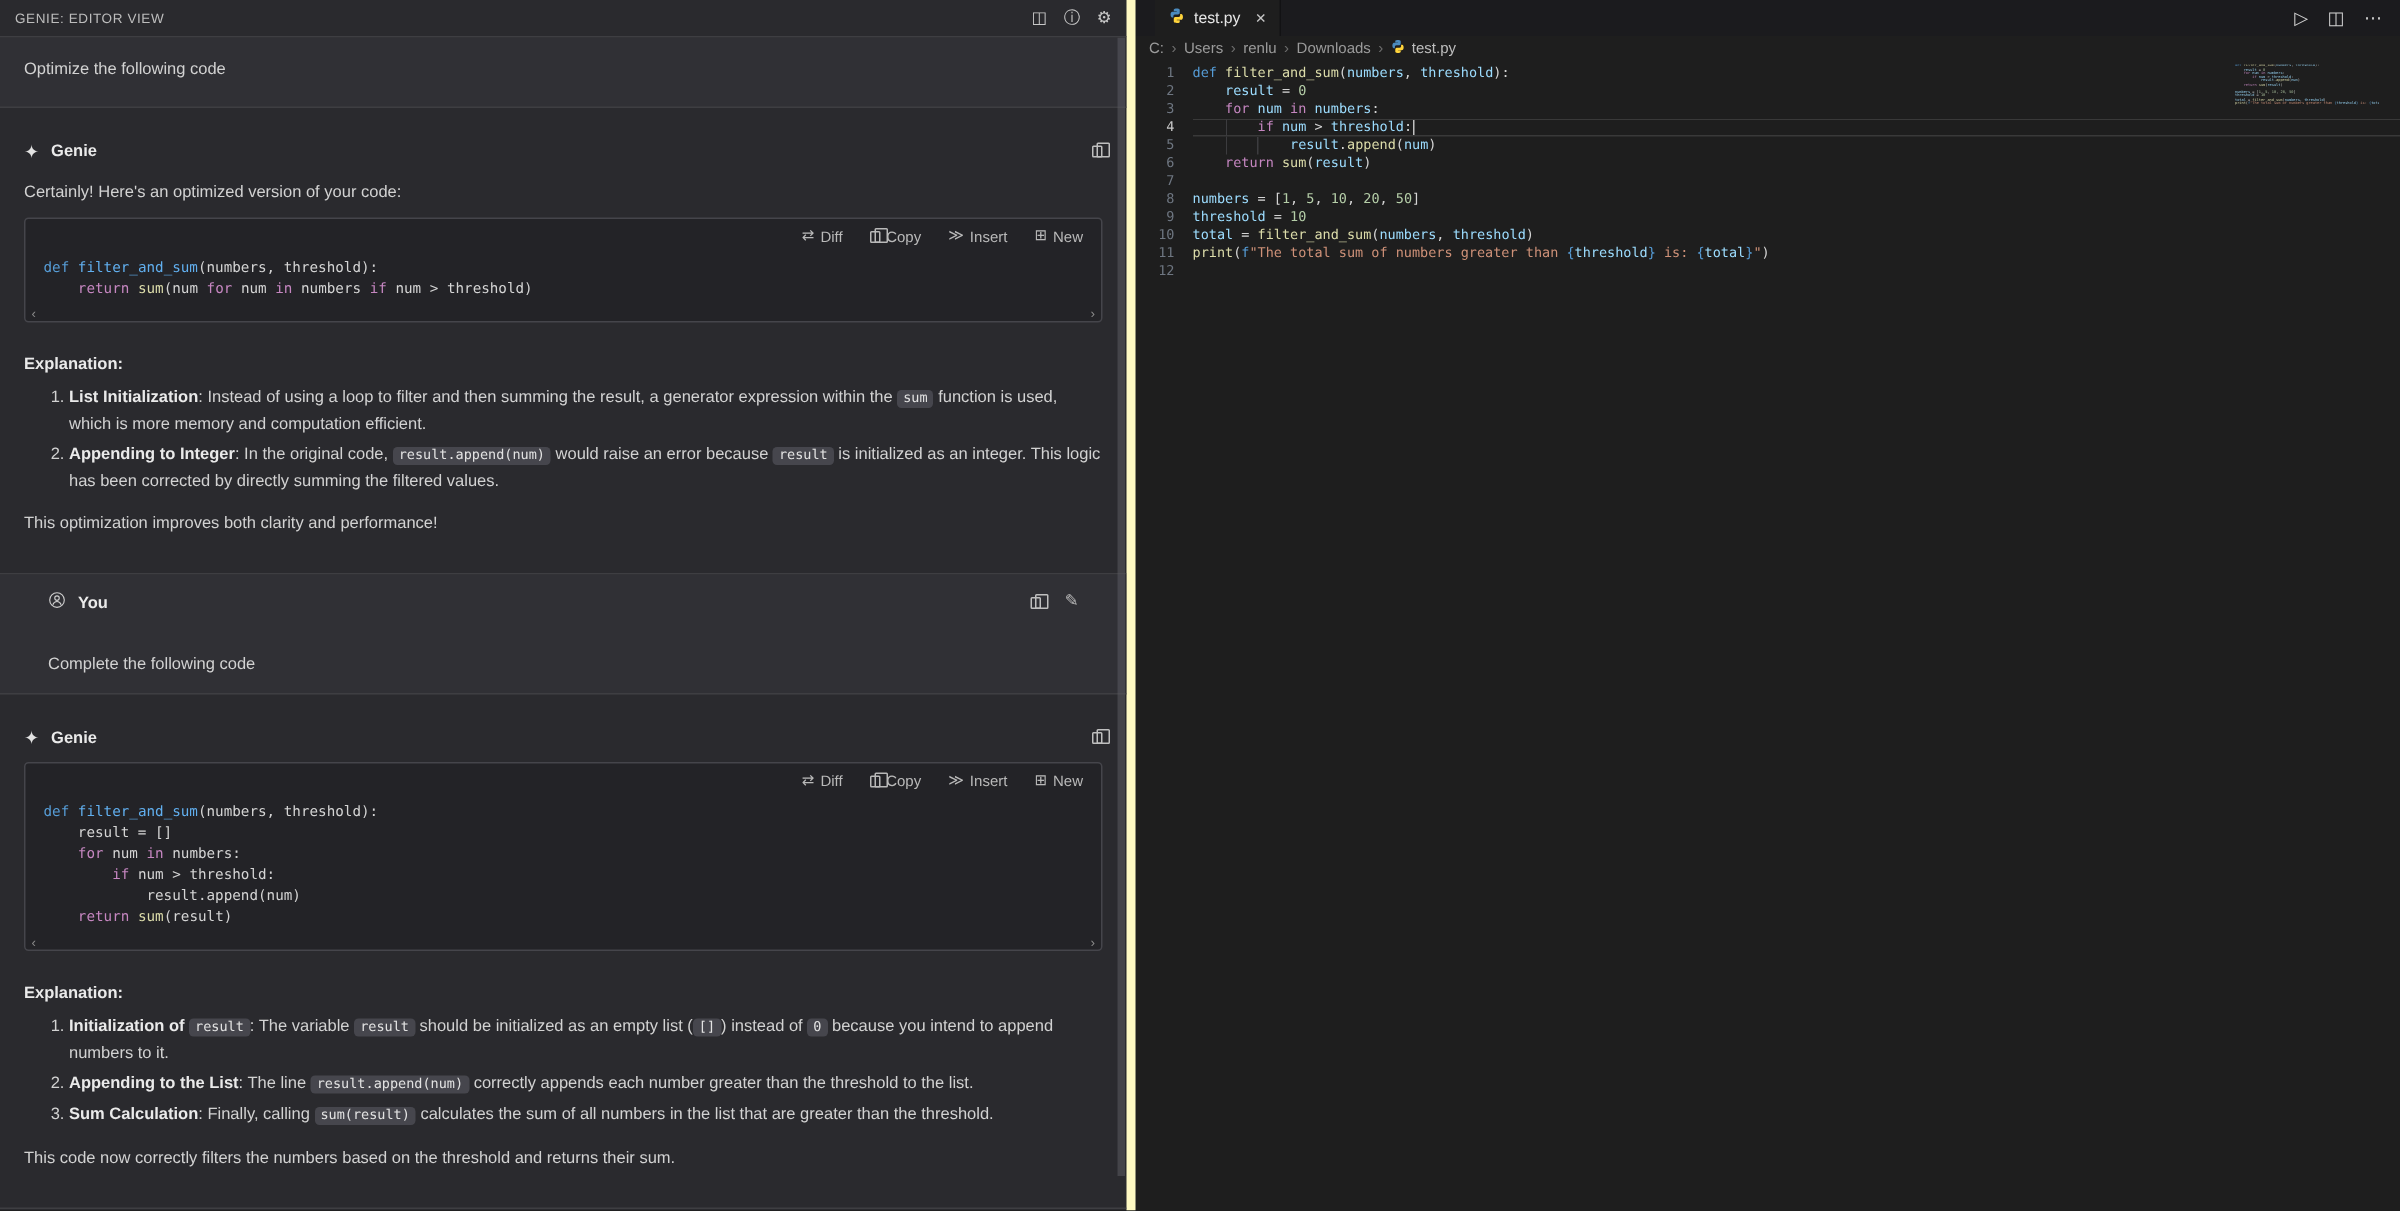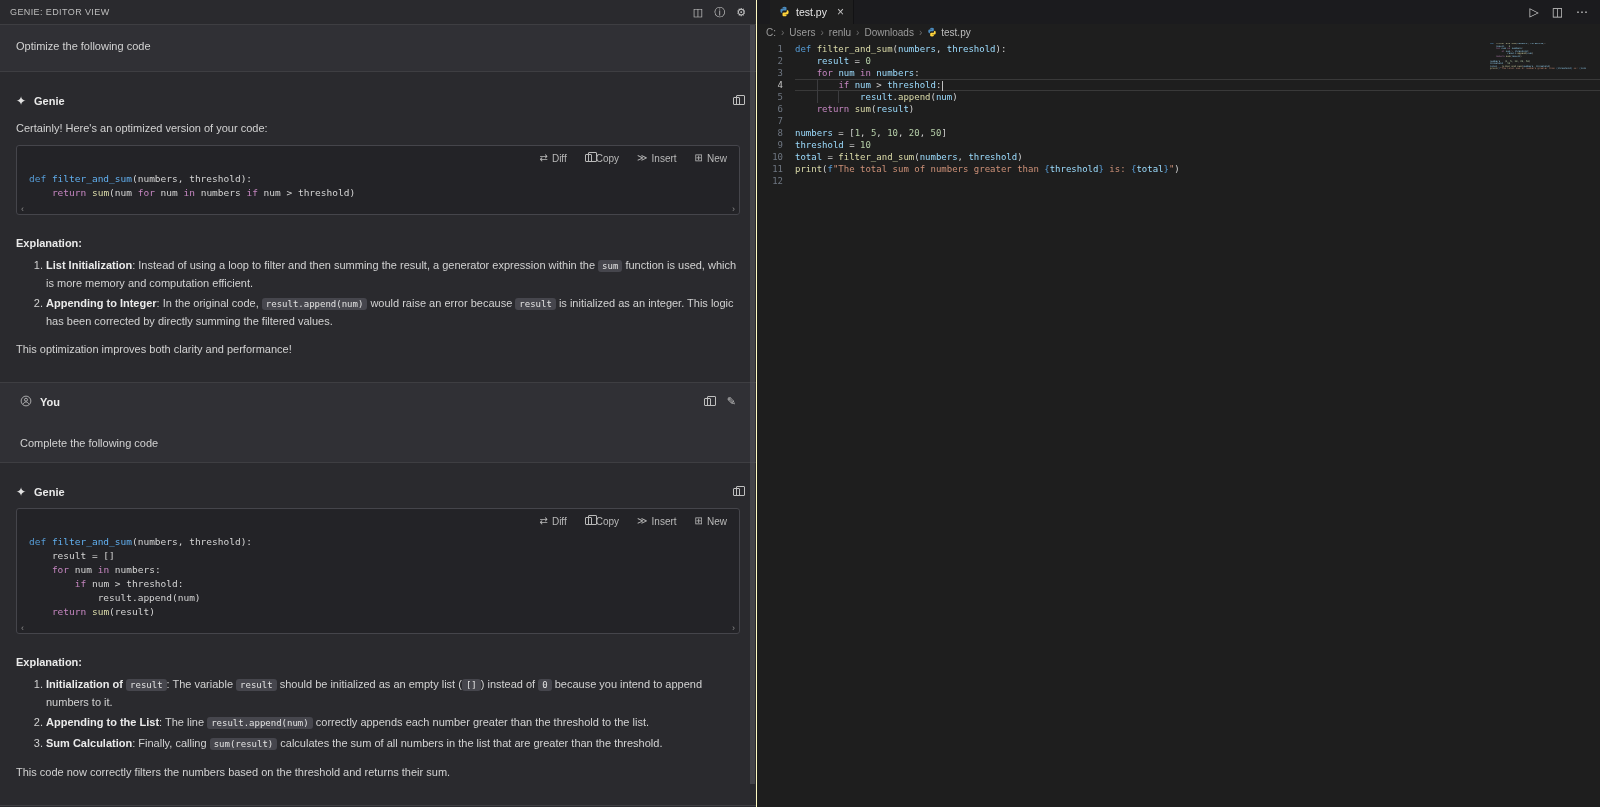--- a/index.html
+++ b/index.html
@@ -1,28 +1,28 @@
 <!DOCTYPE html>
 <html><head>
 <meta charset="utf-8">
 <style>
   *{box-sizing:border-box;margin:0;padding:0}
   html,body{width:1600px;height:807px;background:#1e1e1e;font-family:"Liberation Sans",sans-serif;overflow:hidden}
   .app{display:flex;width:1600px;height:807px}
 
   
-  .left-panel{width:757px;min-width:757px;background:#2a2a2e;border-right:1px solid #fef9c3;display:flex;flex-direction:column;position:relative}
+  .left-panel{width:757px;min-width:757px;background:#2a2a2e;border-right:6px solid #fef9c3;display:flex;flex-direction:column;position:relative}
   .panel-header{height:24px;display:flex;align-items:center;justify-content:space-between;padding:0 10px}
   .panel-title{font-size:9px;letter-spacing:.4px;color:#bdbdbd}
   .panel-actions{display:flex;gap:11px;align-items:center}
   .picon{font-size:11px;line-height:11px;color:#c8c8c8;cursor:pointer}
   .panel-body{flex:1;position:relative;overflow:hidden;border-top:1px solid #3e3e42}
   .chat-scrollbar{position:absolute;top:0;right:1px;width:5px;height:97%;background:#5a5a60;opacity:.55;z-index:5}
 
-  .msg{border-bottom:1px solid #3e3e42;padding:12px 20px}
+  .msg{border-bottom:1px solid #3e3e42;padding:12px 32px}
   .msg.user{background:#303035}
   .msg.partial{padding:14px 16px 18px}
   .msg.genie{padding:22px 16px 26px}
   .msg-head{display:flex;align-items:center;gap:8px;height:13px}
   .author{font-size:11px;font-weight:bold;color:#eaeaea}
   .sparkle{font-size:12px;color:#e2e2e2}
   .head-actions{margin-left:auto;display:flex;gap:16px;align-items:center}
   .hicon{color:#bfbfbf;font-size:11px;line-height:11px;cursor:pointer}
   .msg-text{font-size:11px;color:#d2d2d2;line-height:14px;margin-top:14px}
   .msg.user .msg-text{margin-top:0}

